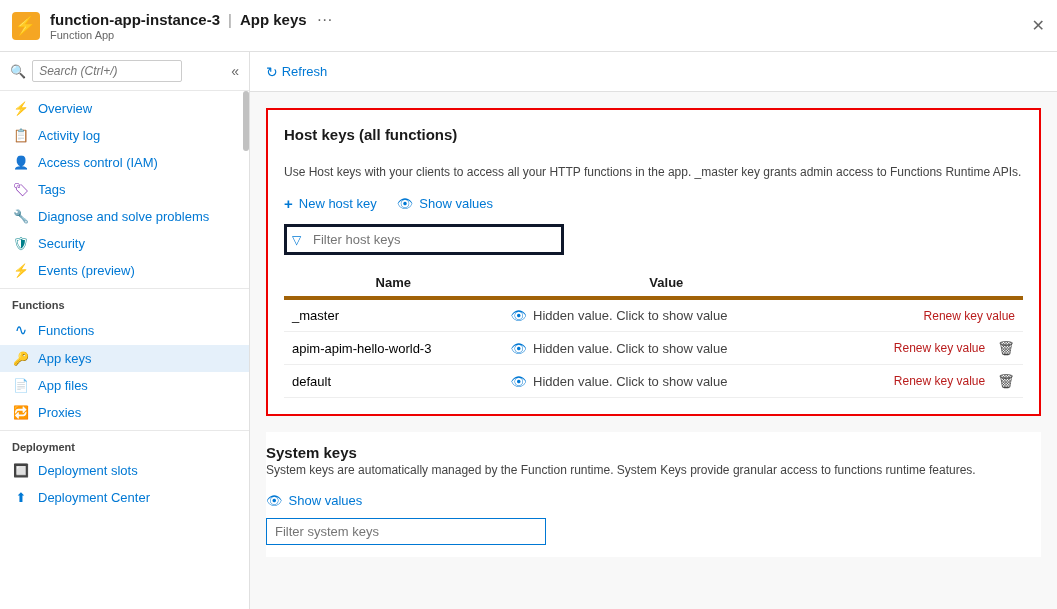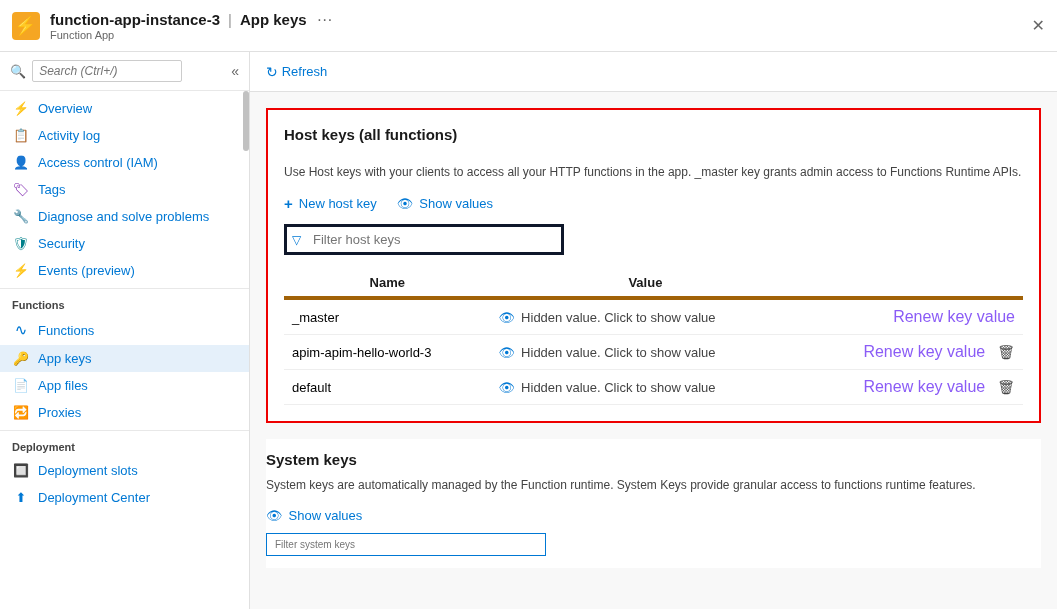--- a/index.html
+++ b/index.html
@@ -54,30 +54,30 @@
 
     .filter-input-wrap { position: relative; display: flex; align-items: center; }
     .filter-icon { position: absolute; left: 8px; color: #0078d4; font-size: 12px; }
     .filter-input { border: 3px solid #0f172a; padding: 5px 8px 5px 26px; width: 280px; font-size: 13px; outline: none; }
 
     .keys-table { width: 100%; border-collapse: collapse; }
     .keys-table th { text-align: center; padding: 6px 8px; font-weight: 600; color: #1a1a1a; border-bottom: 4px solid #a16207; font-size: 13px; }
     .keys-table td { padding: 8px 8px; border-bottom: 1px solid #eee; vertical-align: middle; }
     .key-value-cell { display: flex; align-items: center; gap: 6px; color: #444; }
     .key-value-icon { color: #0078d4; font-size: 13px; }
-    .renew-link { color: #8b5cf6; cursor: pointer; font-size: 16px; text-decoration: none; margin-left: auto; white-space: nowrap; }
+    .renew-link { color: #b91c1c; cursor: pointer; font-size: 12px; text-decoration: none; margin-left: auto; white-space: nowrap; }
     .delete-btn { background: none; border: none; color: #444; cursor: pointer; font-size: 14px; margin-left: 8px; }
     .key-actions { display: flex; align-items: center; justify-content: flex-end; gap: 4px; }
 
     
     .system-keys-section { background: #fff; padding: 0 0 16px; }
-    .system-title { font-size: 15px; font-weight: 600; color: #1a1a1a; margin-bottom: 8px; }
+    .system-title { font-size: 15px; font-weight: 600; color: #1a1a1a; }
     .system-desc { font-size: 12px; color: #444; margin-bottom: 14px; line-height: 1.5; }
     .show-values-btn { display: flex; align-items: center; gap: 6px; color: #0078d4; background: none; border: none; cursor: pointer; font-size: 13px; margin-bottom: 10px; }
-    .filter-system-input { border: 1px solid #0078d4; padding: 5px 8px; width: 280px; font-size: 10px; outline: none; }
+    .filter-system-input { border: 1px solid #0078d4; padding: 5px 8px; width: 280px; font-size: 13px; outline: none; }
 
     
     .icon-lightning { color: #f5a623; }
     .icon-blue { color: #0078d4; }
     .icon-green { color: #107c10; }
     .icon-purple { color: #7719aa; }
     .icon-teal { color: #00808a; }
   </style>
 </head>
 <body>

